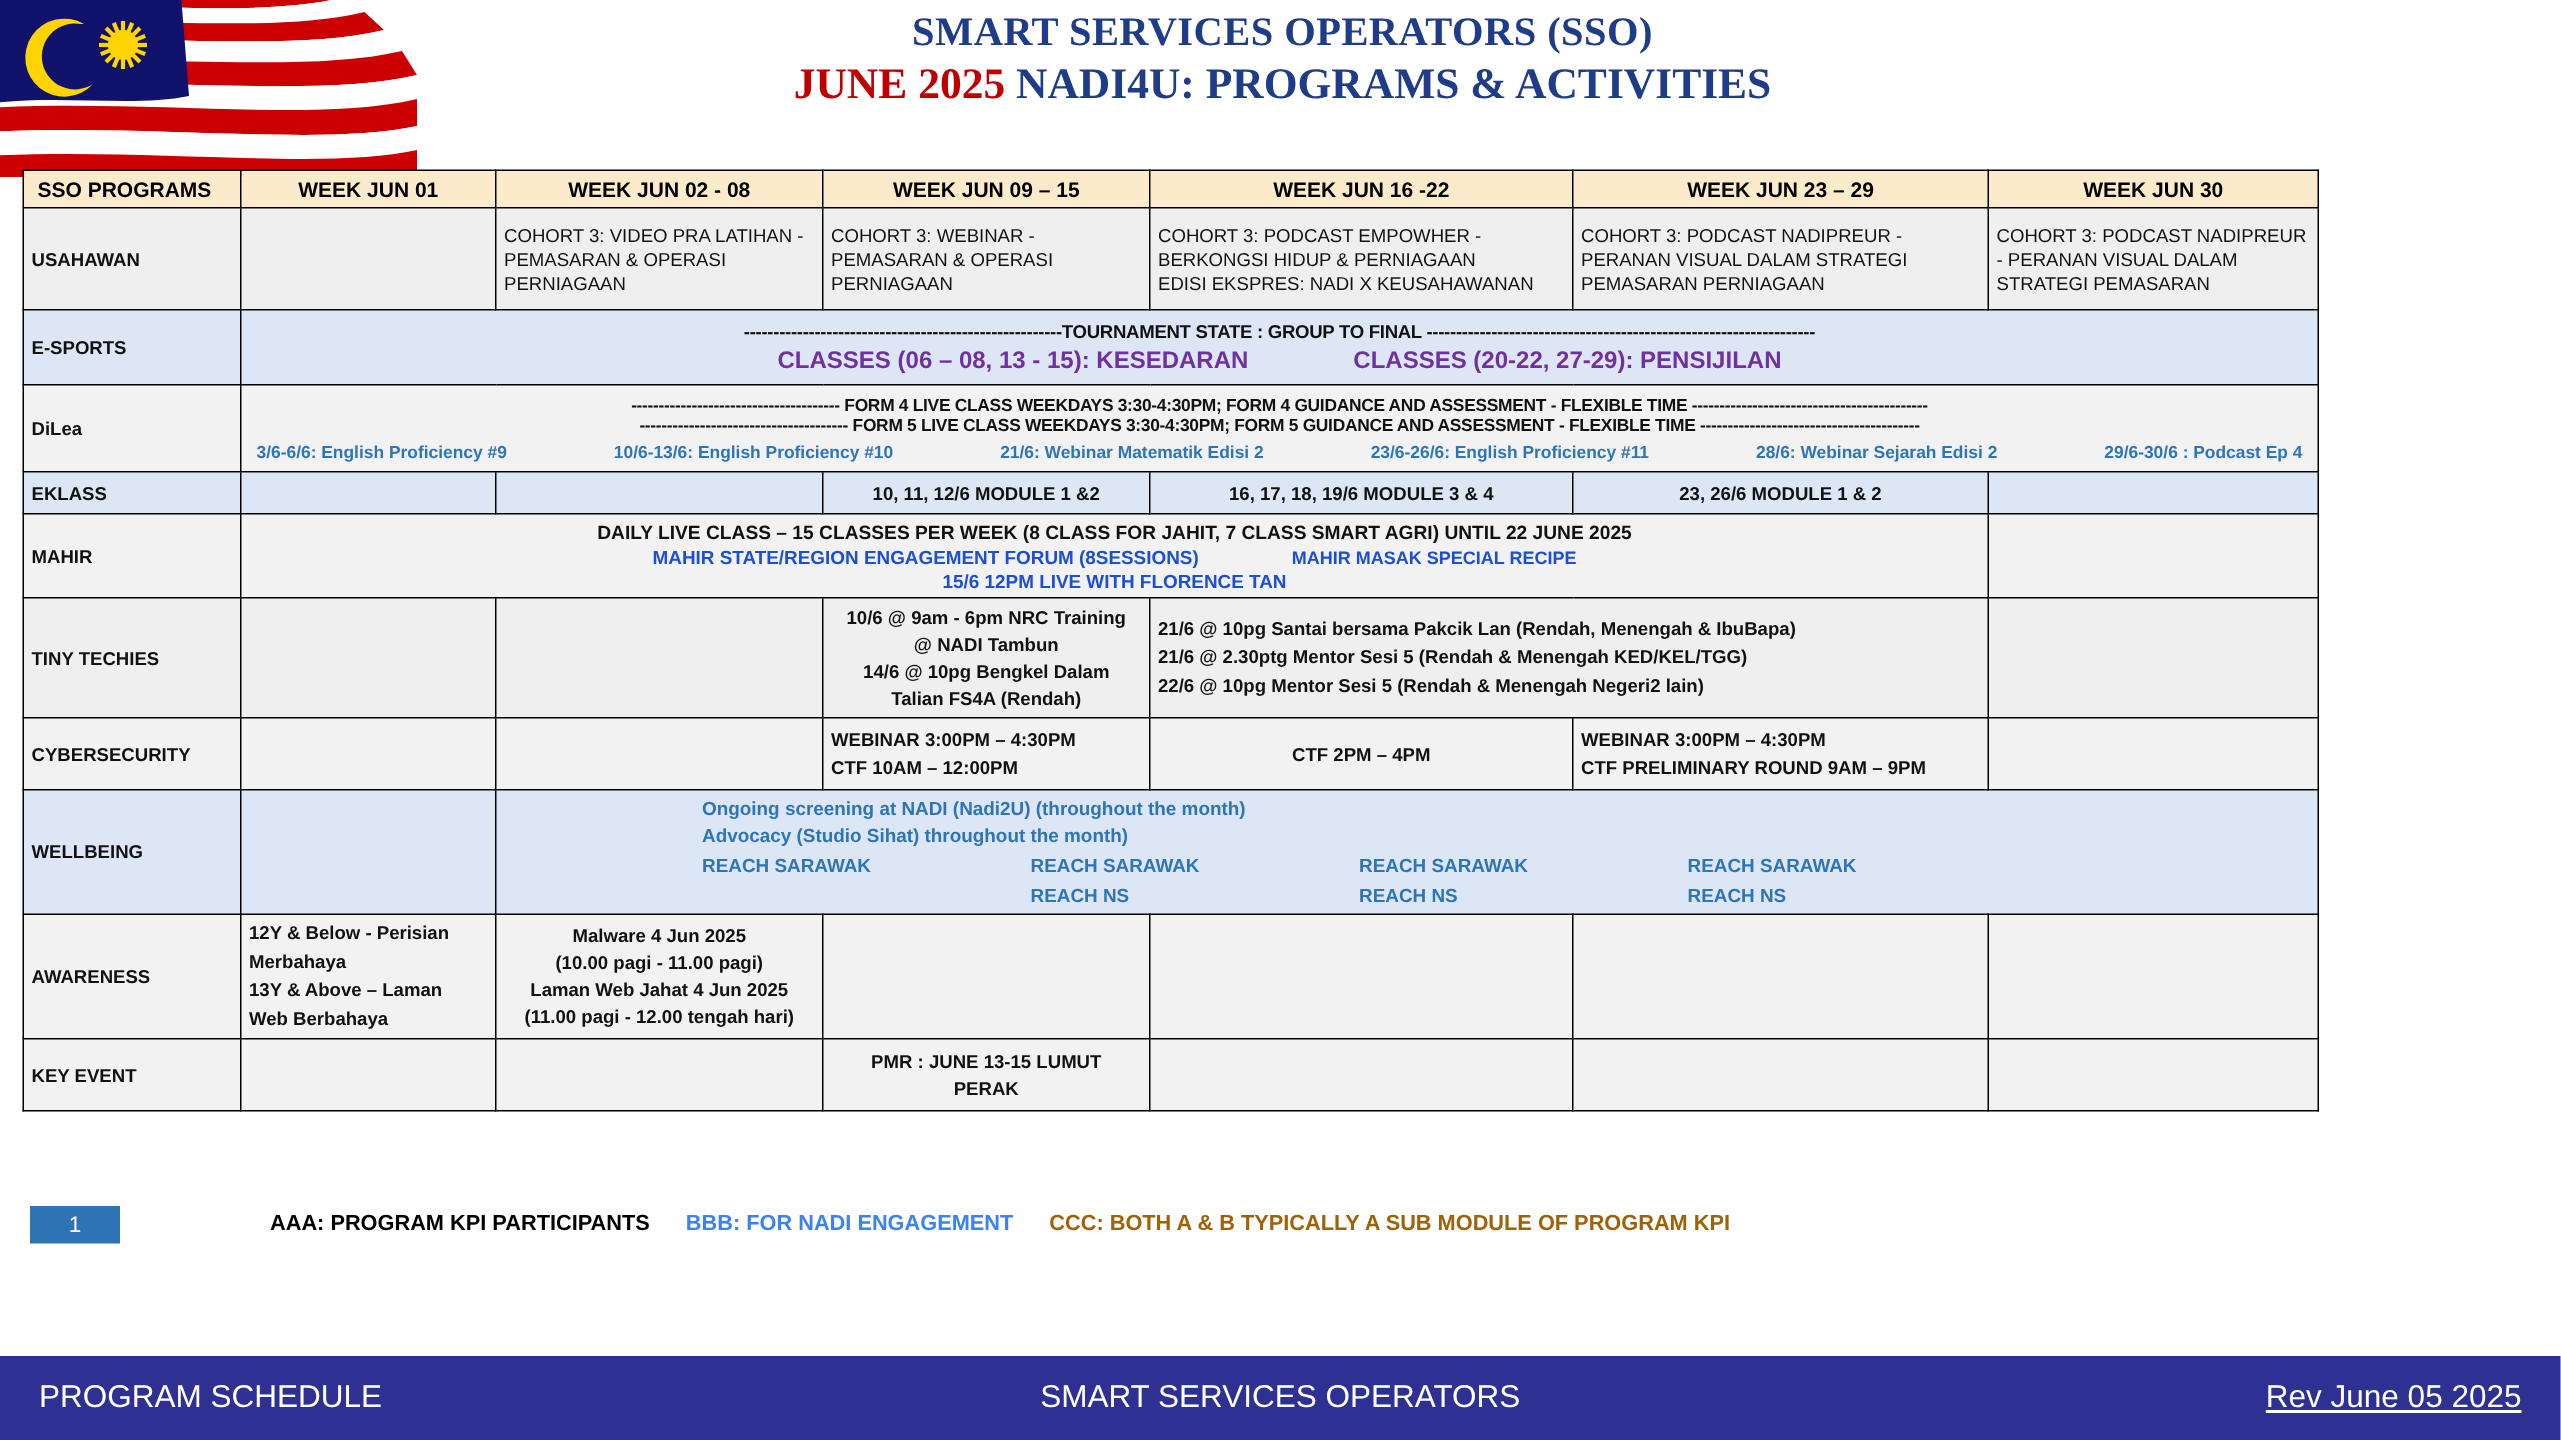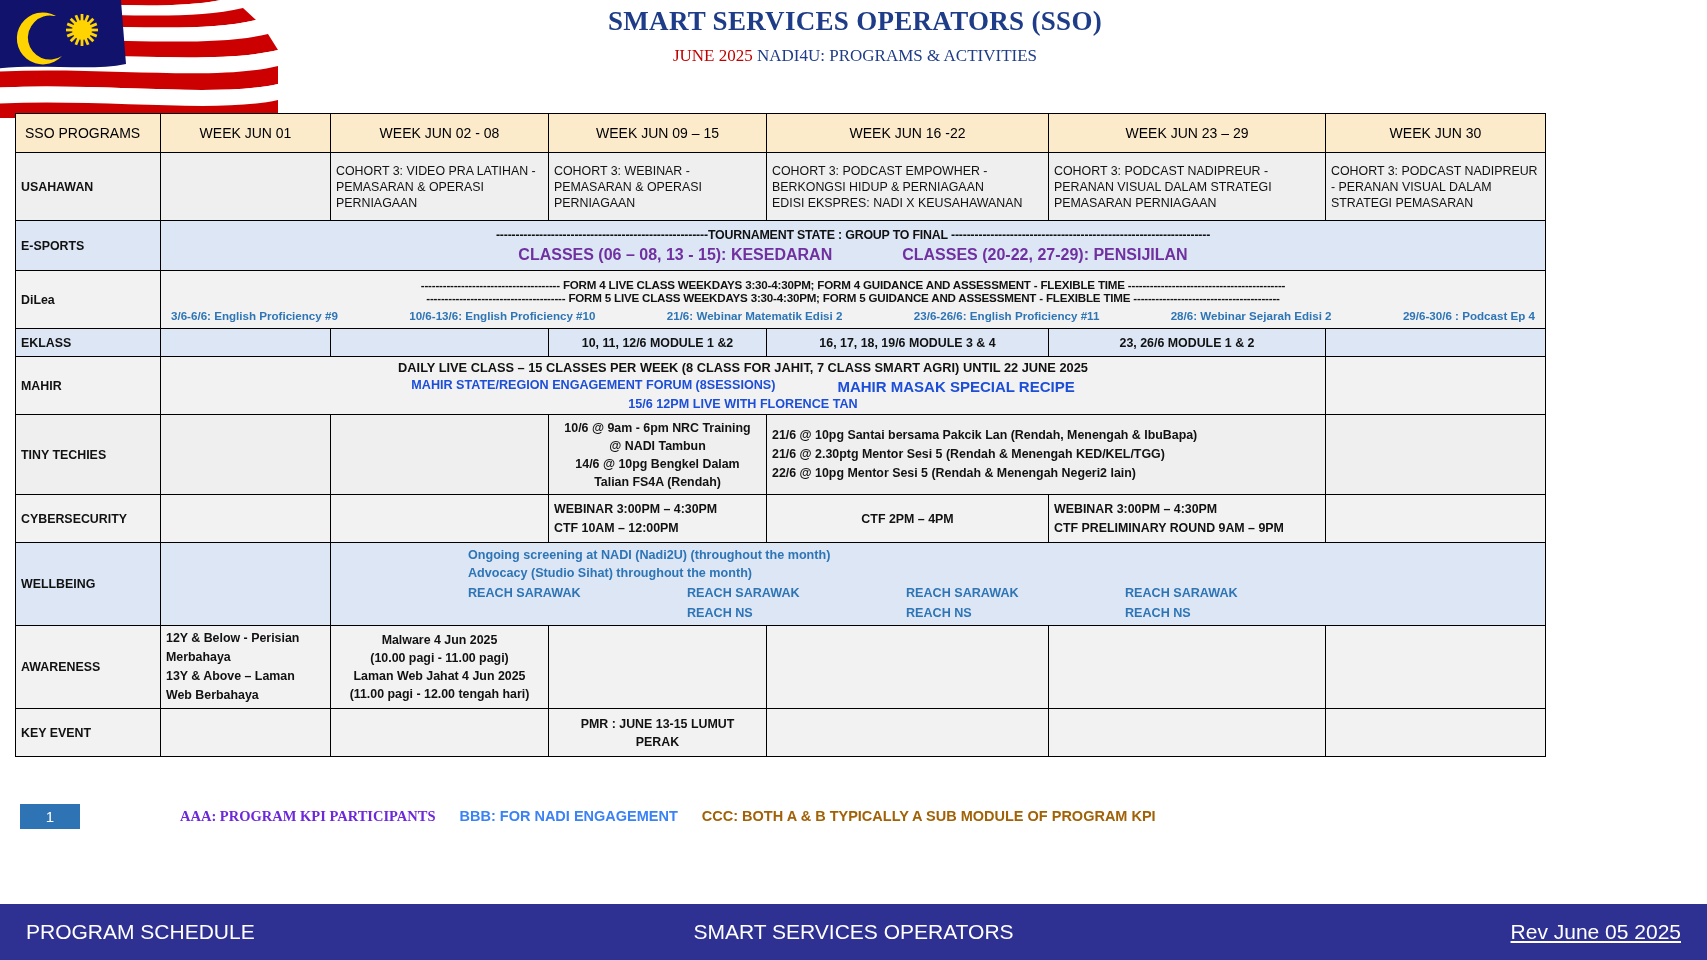--- a/index.html
+++ b/index.html
@@ -19,21 +19,21 @@
   
   .title-block{
     position:absolute; left:330px; top:4px; width:1050px; text-align:center;
     font-family:"Liberation Serif", serif;
   }
   .title-line1{
     font-size:27px; font-weight:bold; color:#1F3C88; letter-spacing:.3px;
     line-height:34px; white-space:nowrap;
   }
   .title-line2{
-    font-size:17px; font-weight:normal; line-height:36px; white-space:nowrap;
+    font-size:29px; font-weight:bold; line-height:36px; white-space:nowrap;
   }
   .t-red{ color:#C00000; }
   .t-blue{ color:#1F3C88; }
 
   
   .sched{
     position:absolute; left:15px; top:113px;
     width:1530px;
     border-collapse:collapse;
     table-layout:fixed;
@@ -42,22 +42,22 @@
     border:1px solid #000;
     vertical-align:middle;
     padding:3px 5px;
     font-size:12.4px;
     color:#111;
   }
   .sched thead th{
     background:#FCEBCB;
     text-align:center;
     font-size:14px;
-    font-weight:normal;
-    height:39px;
+    font-weight:bold;
+    height:25px;
     padding:2px 0;
     color:#000;
   }
   .sched thead th.first{ text-align:left; padding-left:9px; }
 
   .rowlabel{
     font-size:15px; font-weight:bold; color:#000;
     padding-left:9px; text-align:left;
   }
 
@@ -96,21 +96,21 @@
   }
   .slide-num{
     width:60px; height:25px; background:#2E74B5; color:#fff;
     display:flex; align-items:center; justify-content:center;
     font-size:15px; margin-left:5px;
   }
   .legend-items{
     display:flex; align-items:center; gap:24px; margin-left:100px;
     font-size:14.5px; font-weight:bold;
   }
-  .lg-black{ color:#6d28d9;font-family:Liberation Serif, serif; }
+  .lg-black{ color:#000000; }
   .lg-blue{ color:#3b82f6; }
   .lg-purple{ color:#a16207; }
 
   
   .footer{
     position:absolute; left:0; bottom:0; width:1707px; height:56px;
     background:#2E3192;
     display:flex; align-items:center;
     color:#ffffff; font-size:21px;
   }
@@ -234,21 +234,21 @@
       <td class="tiny-center">23, 26/6 MODULE 1 &amp; 2</td>
       <td></td>
     </tr>
 
     <tr class="bg-white" style="height:56px">
       <td class="rowlabel">MAHIR</td>
       <td colspan="5">
         <div class="center bold" style="font-size:12.8px">DAILY LIVE CLASS – 15 CLASSES PER WEEK (8 CLASS FOR JAHIT, 7 CLASS SMART AGRI) UNTIL 22 JUNE 2025</div>
         <div style="display:flex;justify-content:center;gap:62px;margin-top:3px">
           <span class="c-blue bold" style="font-size:12.6px">MAHIR STATE/REGION ENGAGEMENT FORUM (8SESSIONS)</span>
-          <span class="c-blue bold" style="font-size:15px">MAHIR MASAK SPECIAL RECIPE</span>
+          <span class="c-blue bold" style="font-size:12px">MAHIR MASAK SPECIAL RECIPE</span>
         </div>
         <div class="center c-blue bold" style="font-size:12.6px;margin-top:2px">15/6 12PM   LIVE WITH FLORENCE TAN</div>
       </td>
       <td></td>
     </tr>
 
     <tr class="bg-grey" style="height:80px">
       <td class="rowlabel">TINY TECHIES</td>
       <td></td>
       <td></td>

